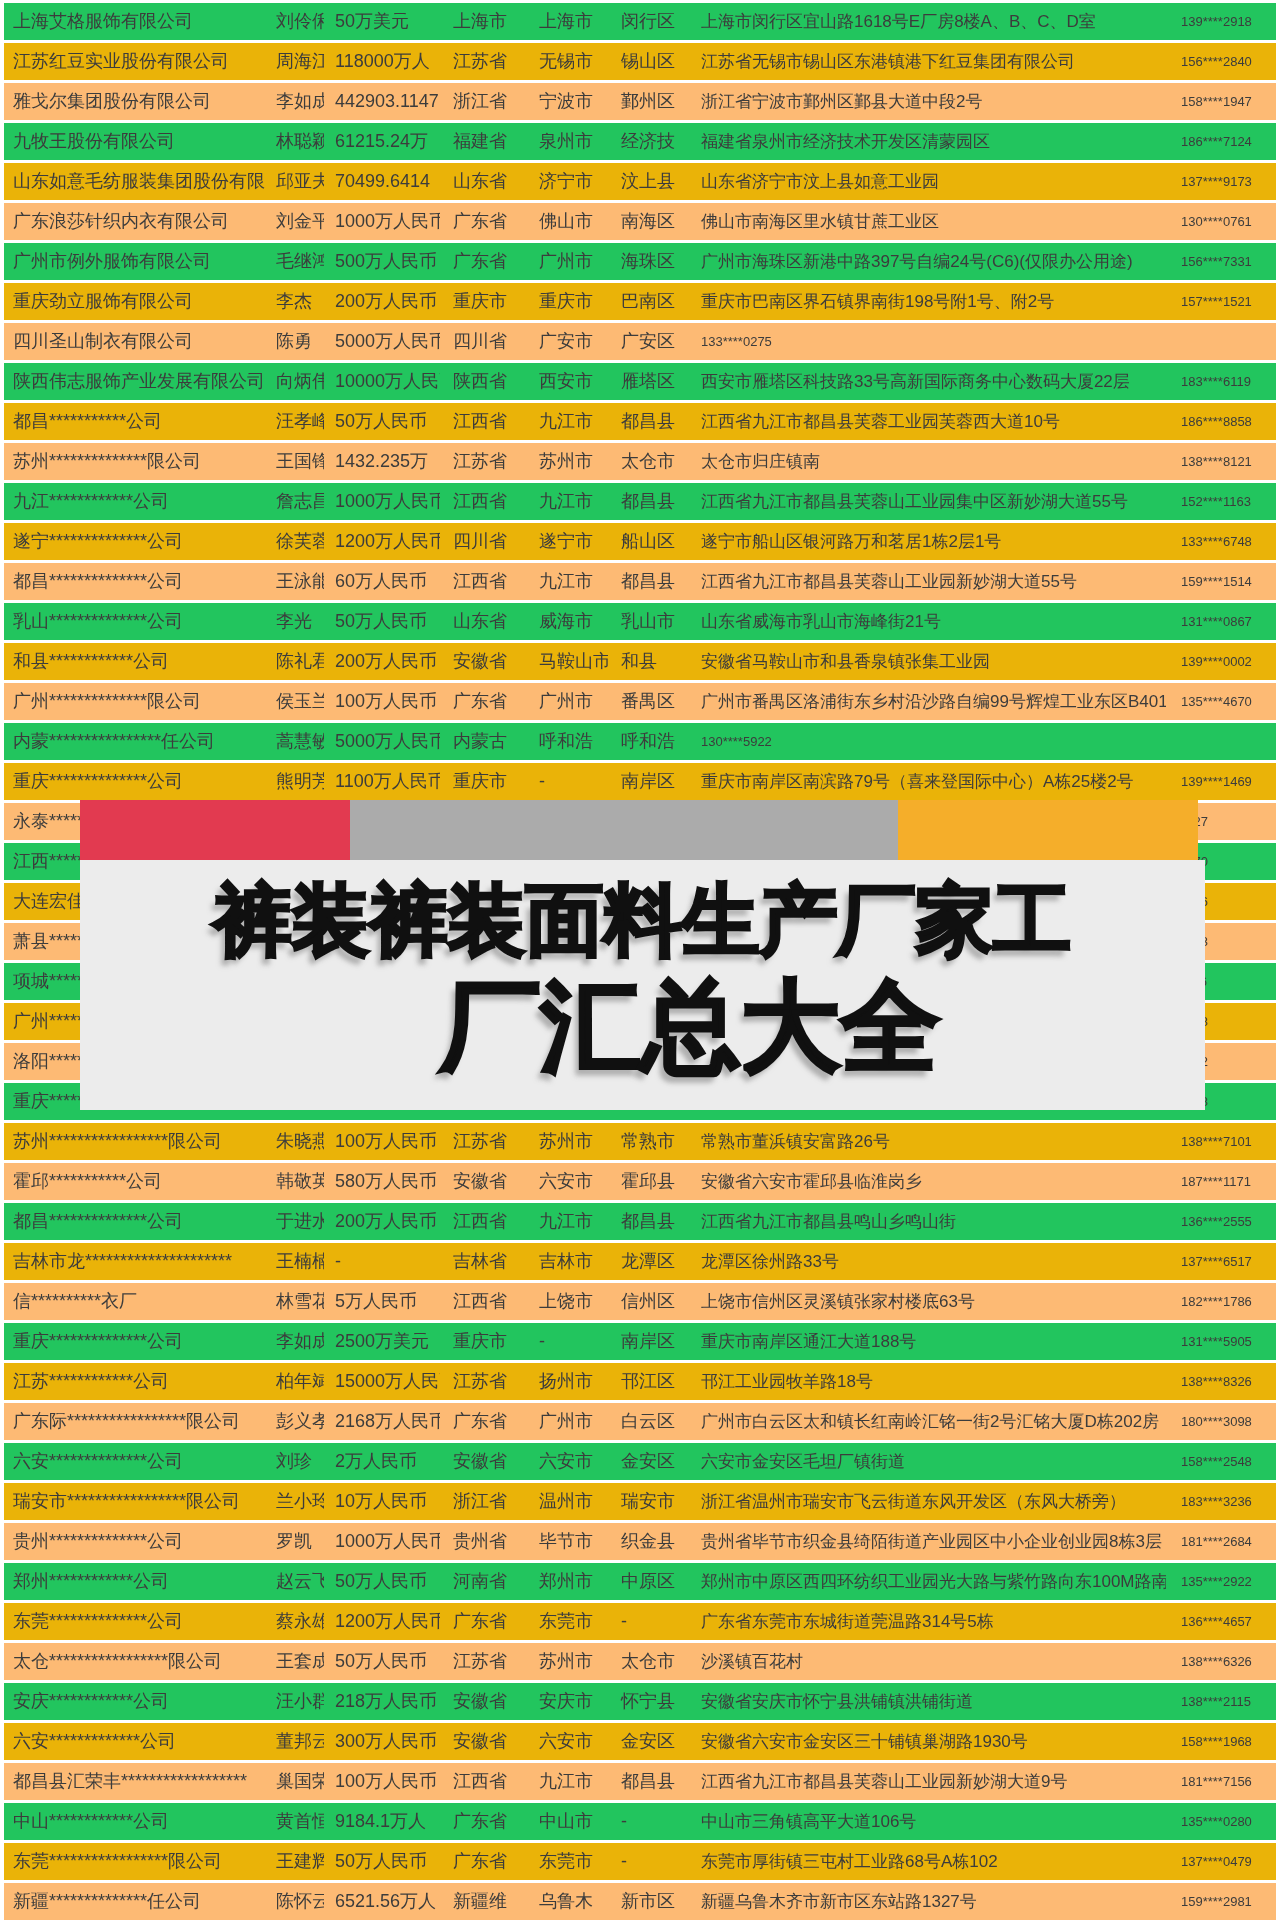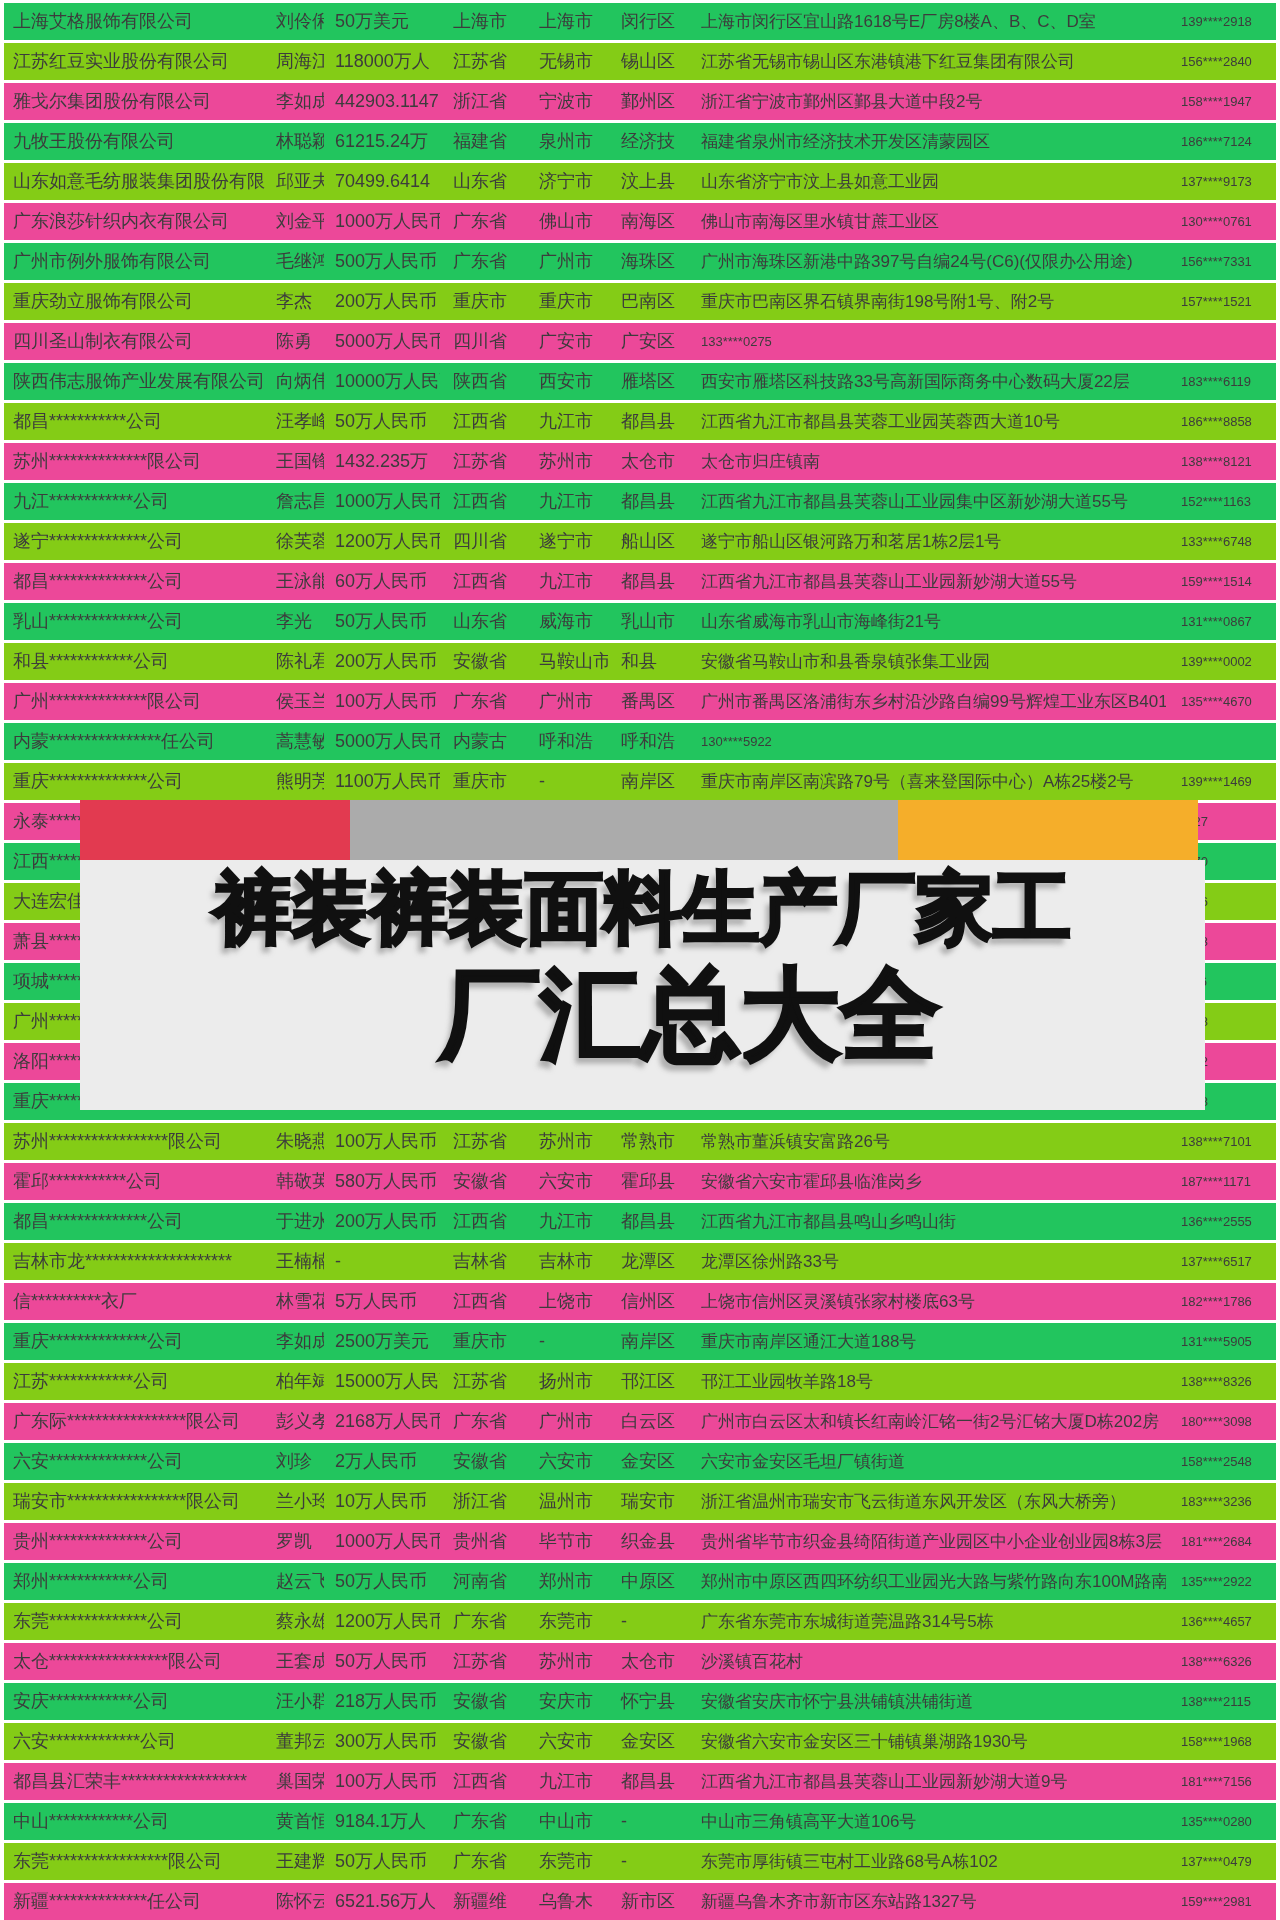--- a/index.html
+++ b/index.html
@@ -17,34 +17,34 @@
   }
   .c0{width:262px}
   .c1{width:55px;padding-left:7px}
   .c2{width:113px;padding-left:8px}
   .c3{width:83px;padding-left:10px}
   .c4{width:79px;padding-left:10px}
   .c5{width:75px;padding-left:10px}
   .c6{width:477px;font-size:17px;padding-left:12px}
   .c7{width:107px;font-size:13px;padding-left:12px;margin-right:0}
   .s0{background:#22c55e}
-  .s1{background:#84cc16}
-  .s2{background:#ec4899}
+  .s1{background:#eab308}
+  .s2{background:#fdba74}
   .frag{padding-left:0;padding-right:13px}
   .strip{position:absolute;left:80px;top:800px;width:1118px;height:60px;display:flex}
   .strip .seg{height:60px;flex:none}
   .seg-red{width:270px}
   .seg-gray{width:548px}
   .seg-orange{width:300px}
   .banner-box{
     position:absolute;left:80px;top:860px;width:1125px;height:250px;
     text-align:center;color:#101010;overflow:hidden;
   }
   .title-line1{
-    font-size:78px;line-height:96px;font-weight:900;
+    margin-top:12px;font-size:78px;line-height:96px;font-weight:900;
     -webkit-text-stroke:3px #101010;
     text-shadow:-5px 7px 5px rgba(125,125,125,0.55);
     white-space:nowrap;
   }
   .title-line2{
     font-size:100px;line-height:116px;font-weight:900;
     -webkit-text-stroke:3px #101010;
     text-shadow:-5px 7px 5px rgba(125,125,125,0.55);
     position:relative;left:48px;white-space:nowrap;text-align:center;
   }

